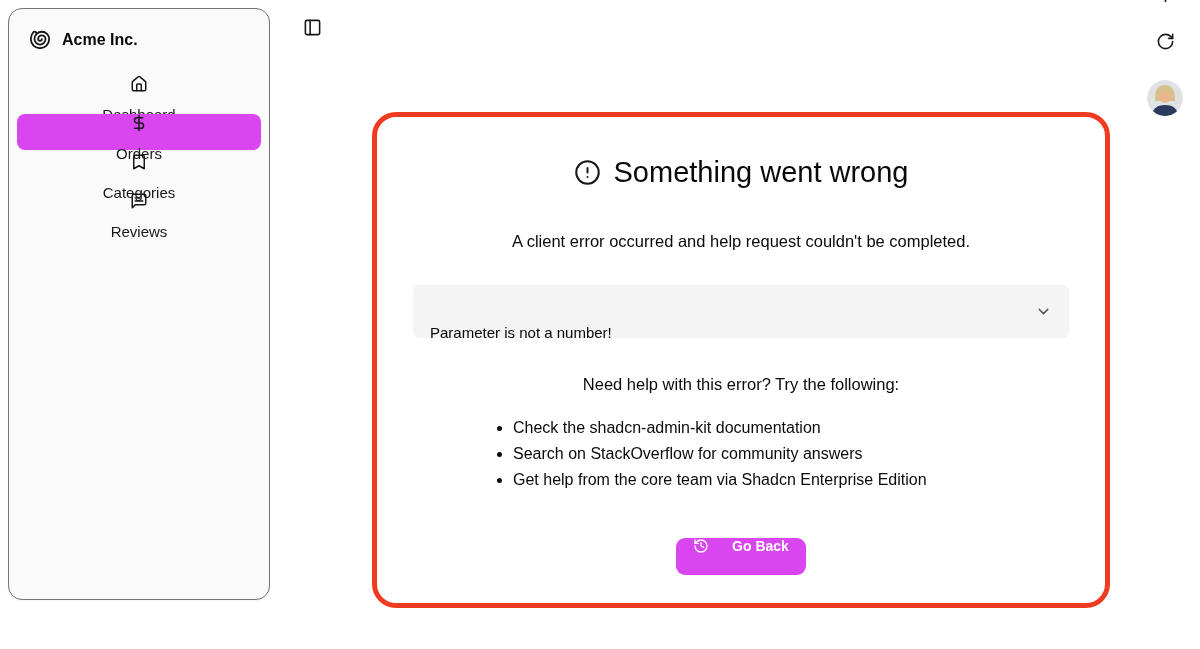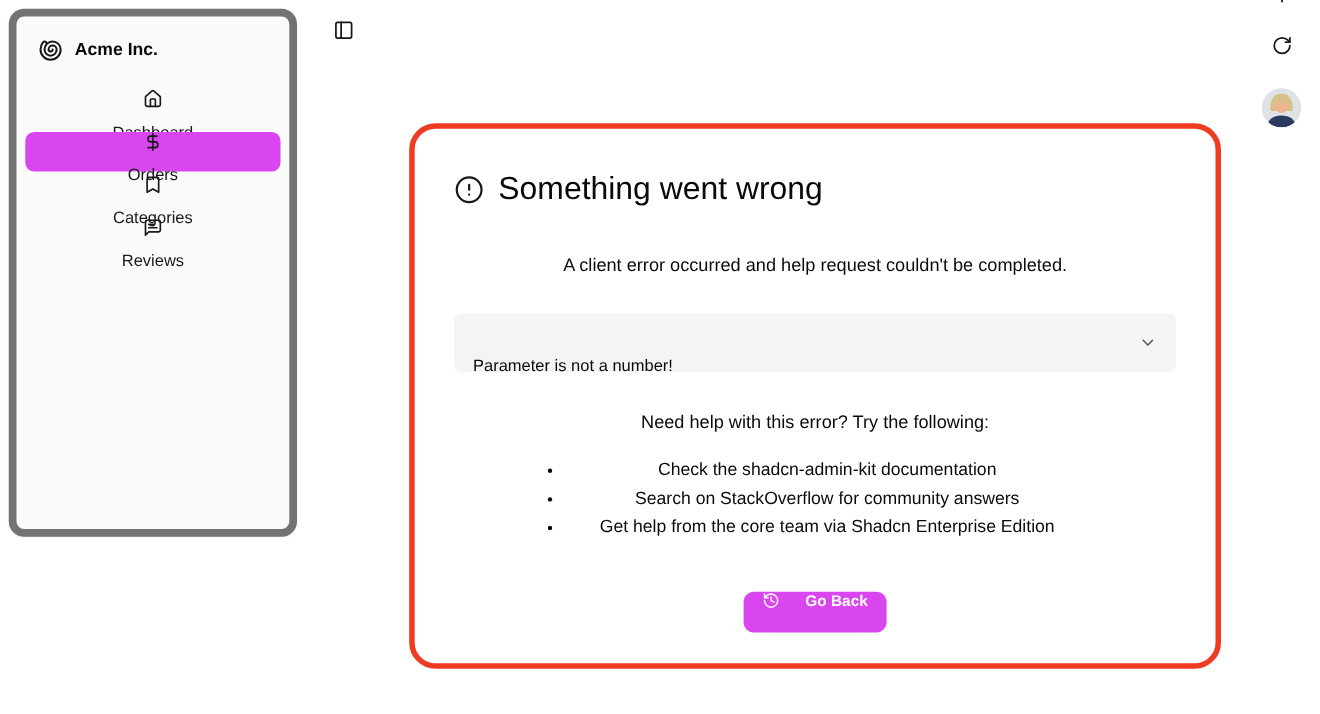--- a/index.html
+++ b/index.html
@@ -10,23 +10,23 @@
     font-family: "Liberation Sans", sans-serif;
     color: #09090b;
     overflow: hidden;
   }
   svg { display: block; }
 
   
   .sidebar {
     position: absolute;
     left: 8px; top: 8px;
-    width: 262px; height: 480px;
+    width: 262px; height: 592px;
     background: #fafafa;
-    border: 7px solid #737373;
+    border: 1px solid #737373;
     border-radius: 14px;
     box-shadow: 0 1px 2px rgba(0,0,0,.05);
     padding: 14px 8px;
   }
   .brand {
     display: flex; align-items: center; gap: 11px;
     padding: 6px 12px 8px;
     margin-bottom: 16px;
     font-size: 16px; font-weight: 700; color: #09090b;
   }
@@ -77,21 +77,21 @@
     position: absolute;
     left: 372px; top: 112px;
     width: 738px; height: 496px;
     background: #ffffff;
     border: 5px solid #ee3b22;
     border-radius: 24px;
     padding: 32px 36px;
     text-align: center;
   }
   .error-title {
-    display: flex; align-items: center; gap: 13px;
+    display: flex; align-items: center; justify-content: center; gap: 13px;
     margin-top: 7px;
     font-size: 29px; font-weight: 500; color: #09090b;
   }
   .error-title .icon { color: #18181b; }
   .error-desc {
     margin-top: 43px;
     font-size: 16.5px; color: #0a0a0a;
   }
   .error-accordion {
     margin-top: 34px;
@@ -106,21 +106,21 @@
     border: none;
     font-family: "Liberation Sans", sans-serif;
   }
   .error-accordion .msg { font-size: 15px; font-weight: 500; color: #09090b; margin-top: 41px; }
   .error-accordion .chev { color: #555; }
   .help-heading { margin-top: 37px; font-size: 16.5px; color: #0a0a0a; }
   .help-list {
     width: 500px;
     margin: 21px auto 0;
     padding-left: 22px;
-    text-align: center;
+    text-align: left;
     list-style: disc;
   }
   .help-list li {
     font-size: 16px; line-height: 26px; color: #0a0a0a;
   }
   .go-back-btn {
     margin-top: 45px;
     display: inline-flex; gap: 23px;
     height: 37px; padding: 0 17px;
     background: #d946ef; color: #ffffff;

